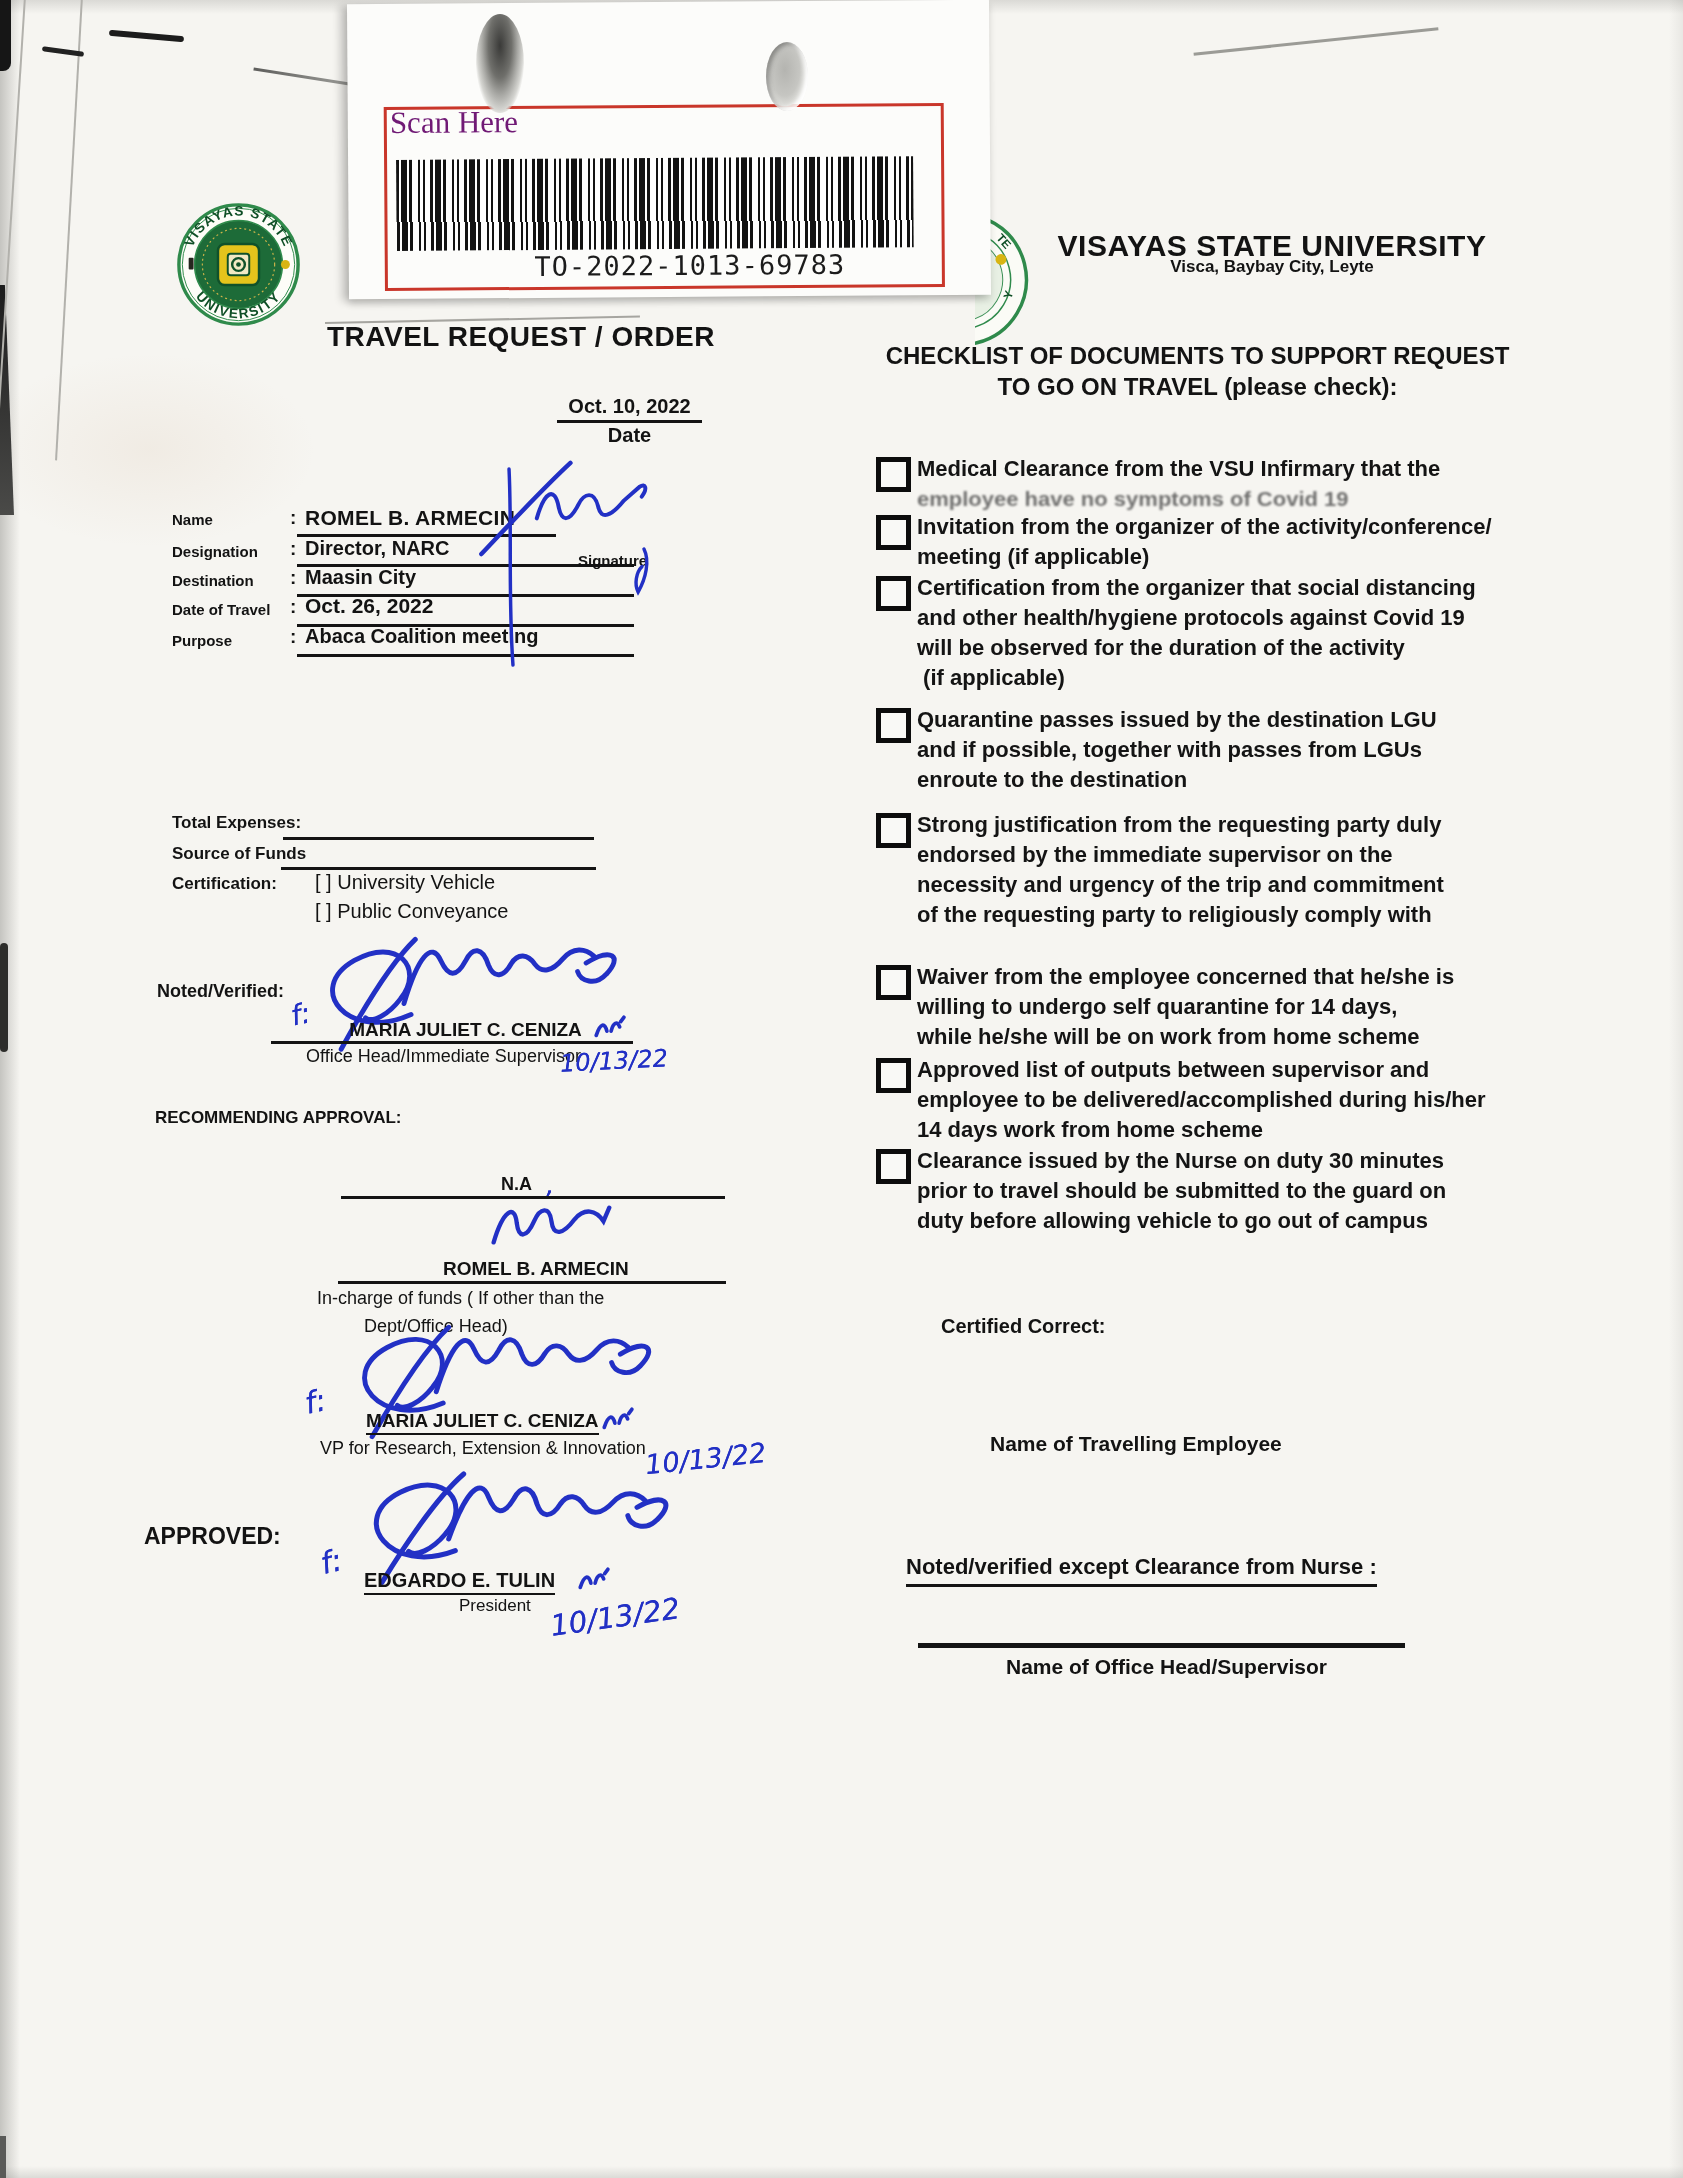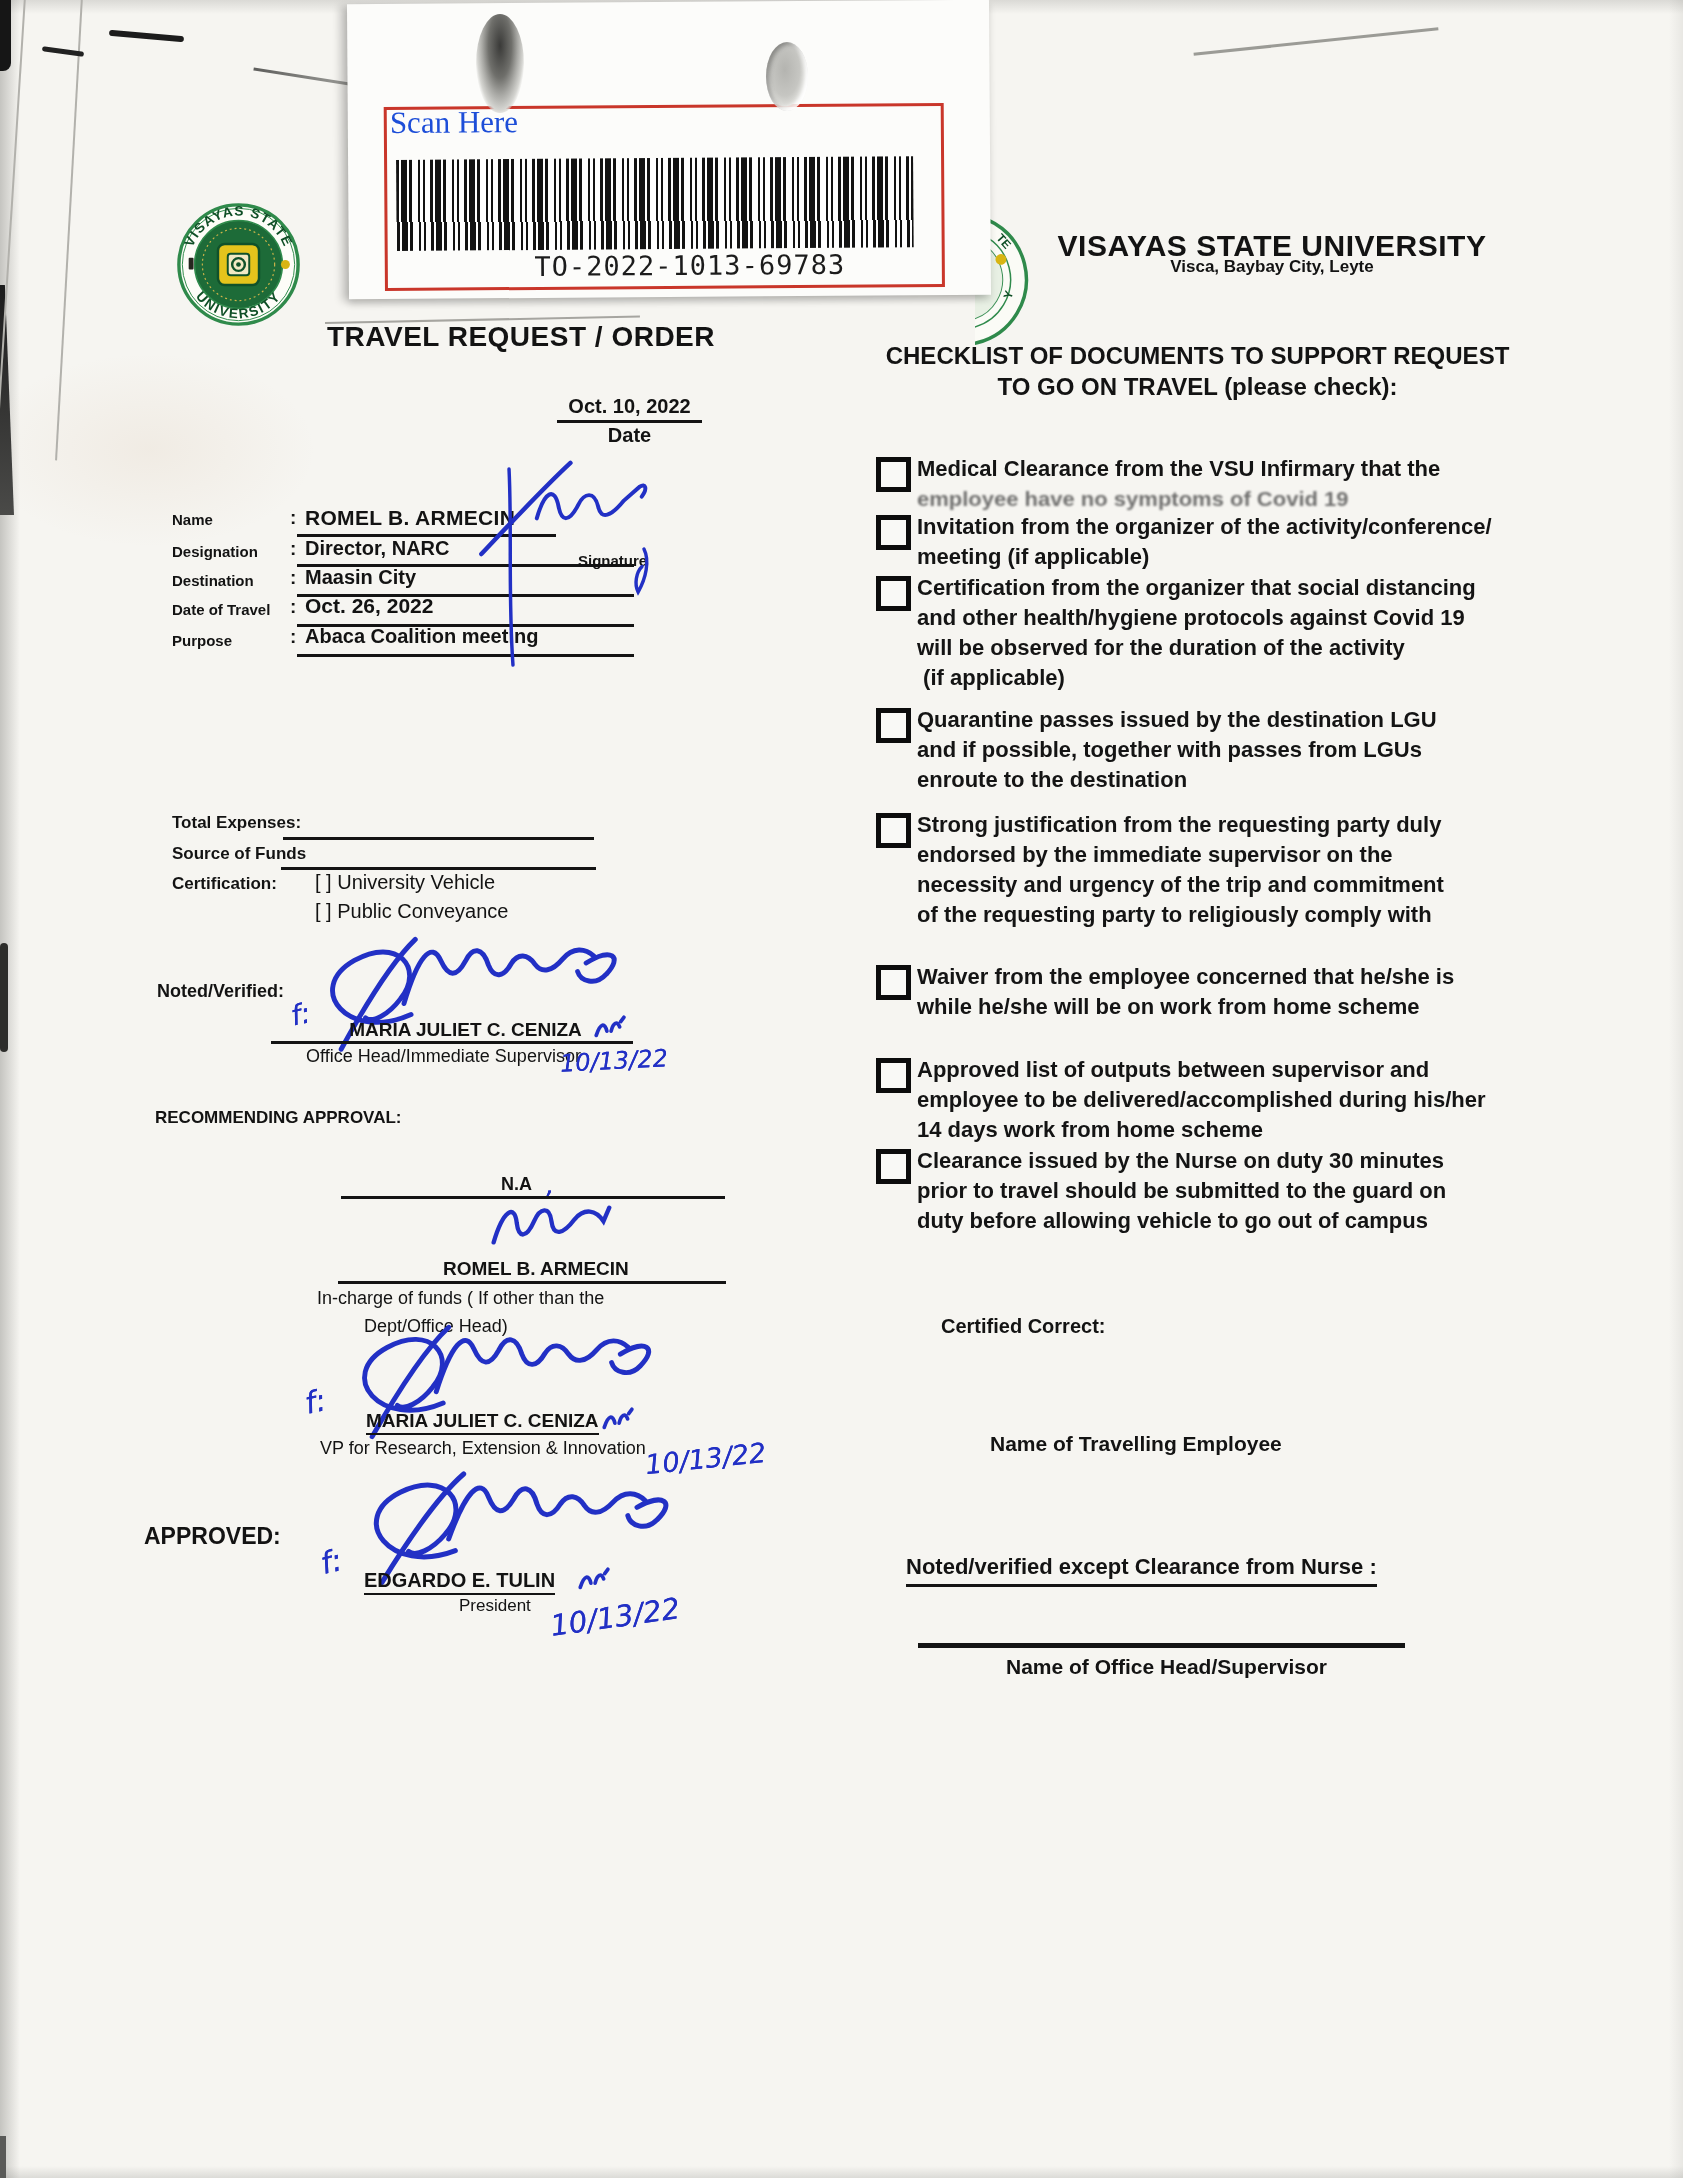--- a/index.html
+++ b/index.html
@@ -95,21 +95,21 @@
         <circle cx="-14" cy="72" r="42" fill="#e8f0e4" stroke="#3b8f55" stroke-width="1"></circle>
         <circle cx="30" cy="62" r="5.5" fill="#d8b513"></circle>
         <text x="30" y="40" font-size="12" font-weight="bold" fill="#0f4f26" transform="rotate(62 30 40)" font-family="Liberation Sans,sans-serif">TE</text>
         <text x="30" y="104" font-size="12" font-weight="bold" fill="#0f4f26" transform="rotate(-58 30 104)" font-family="Liberation Sans,sans-serif">Y</text>
       </g>
     </svg>
   </div>
 
   <div class="sticker">
     <div class="redbox"></div>
-    <div class="abs" style="left:42px;top:101px;font-family:'Liberation Serif',serif;font-size:31px;color:#1d4ed8;">Scan Here</div>
+    <div class="abs" style="left:42px;top:101px;font-family:'Liberation Serif',serif;font-size:31px;color:#701a75;">Scan Here</div>
     <div class="barcode"></div>
     <div class="abs" style="left:48px;top:248px;width:517px;text-align:center;padding-left:69px;box-sizing:border-box;font-family:'DejaVu Sans Mono',monospace;font-size:27px;color:#1c1c1c;letter-spacing:1px;">TO-2022-1013-69783</div>
   </div>
 
   <div class="hole" style="left:476px;top:14px;width:48px;height:99px;background:radial-gradient(ellipse at 50% 32%, #3a3a38 0%, #6f6f6b 34%, #a8a8a4 52%, #d6d6d2 68%, rgba(214,214,210,0) 76%);"></div>
   <div class="hole" style="left:766px;top:42px;width:42px;height:69px;background:radial-gradient(ellipse at 45% 40%, #b4b4b0 0%, #c6c6c2 45%, #dededa 62%, rgba(222,222,218,0) 74%);box-shadow:inset -3px -3px 4px rgba(255,255,255,.9), inset 3px 2px 4px rgba(60,60,58,.45);"></div>
 
   <div class="abs b ctr" style="left:1047px;top:219px;width:450px;font-size:30px;letter-spacing:0.5px;margin-top:10px;">VISAYAS STATE UNIVERSITY</div>
   <div class="abs b ctr" style="left:1047px;top:257px;width:450px;font-size:17px;">Visca, Baybay City, Leyte</div>
 
@@ -231,21 +231,21 @@
       <div class="chk-item" style="top: 705px;">
         <div class="chk-box"></div>
         <div class="chk-lines"><div>Quarantine passes issued by the destination LGU</div><div>and if possible, together with passes from LGUs</div><div>enroute to the destination</div></div>
       </div>
       <div class="chk-item" style="top: 810px;">
         <div class="chk-box"></div>
         <div class="chk-lines"><div>Strong justification from the requesting party duly</div><div>endorsed by the immediate supervisor on the</div><div>necessity and urgency of the trip and commitment</div><div>of the requesting party to religiously comply with</div></div>
       </div>
       <div class="chk-item" style="top: 962px;">
         <div class="chk-box"></div>
-        <div class="chk-lines"><div>Waiver from the employee concerned that he/she is</div><div>while he/she will be on work from home scheme</div></div>
+        <div class="chk-lines"><div>Waiver from the employee concerned that he/she is</div><div>willing to undergo self quarantine for 14 days,</div><div>while he/she will be on work from home scheme</div></div>
       </div>
       <div class="chk-item" style="top: 1055px;">
         <div class="chk-box"></div>
         <div class="chk-lines"><div>Approved list of outputs between supervisor and</div><div>employee to be delivered/accomplished during his/her</div><div>14 days work from home scheme</div></div>
       </div>
       <div class="chk-item" style="top: 1146px;">
         <div class="chk-box"></div>
         <div class="chk-lines"><div>Clearance issued by the Nurse on duty 30 minutes</div><div>prior to travel should be submitted to the guard on</div><div>duty before allowing vehicle to go out of campus</div></div>
       </div>
     </div>

